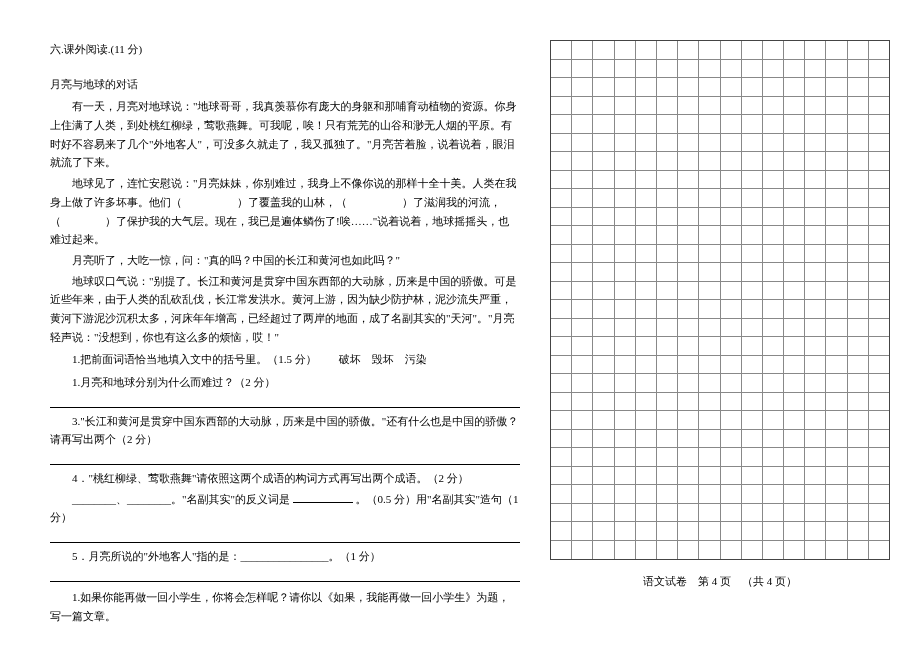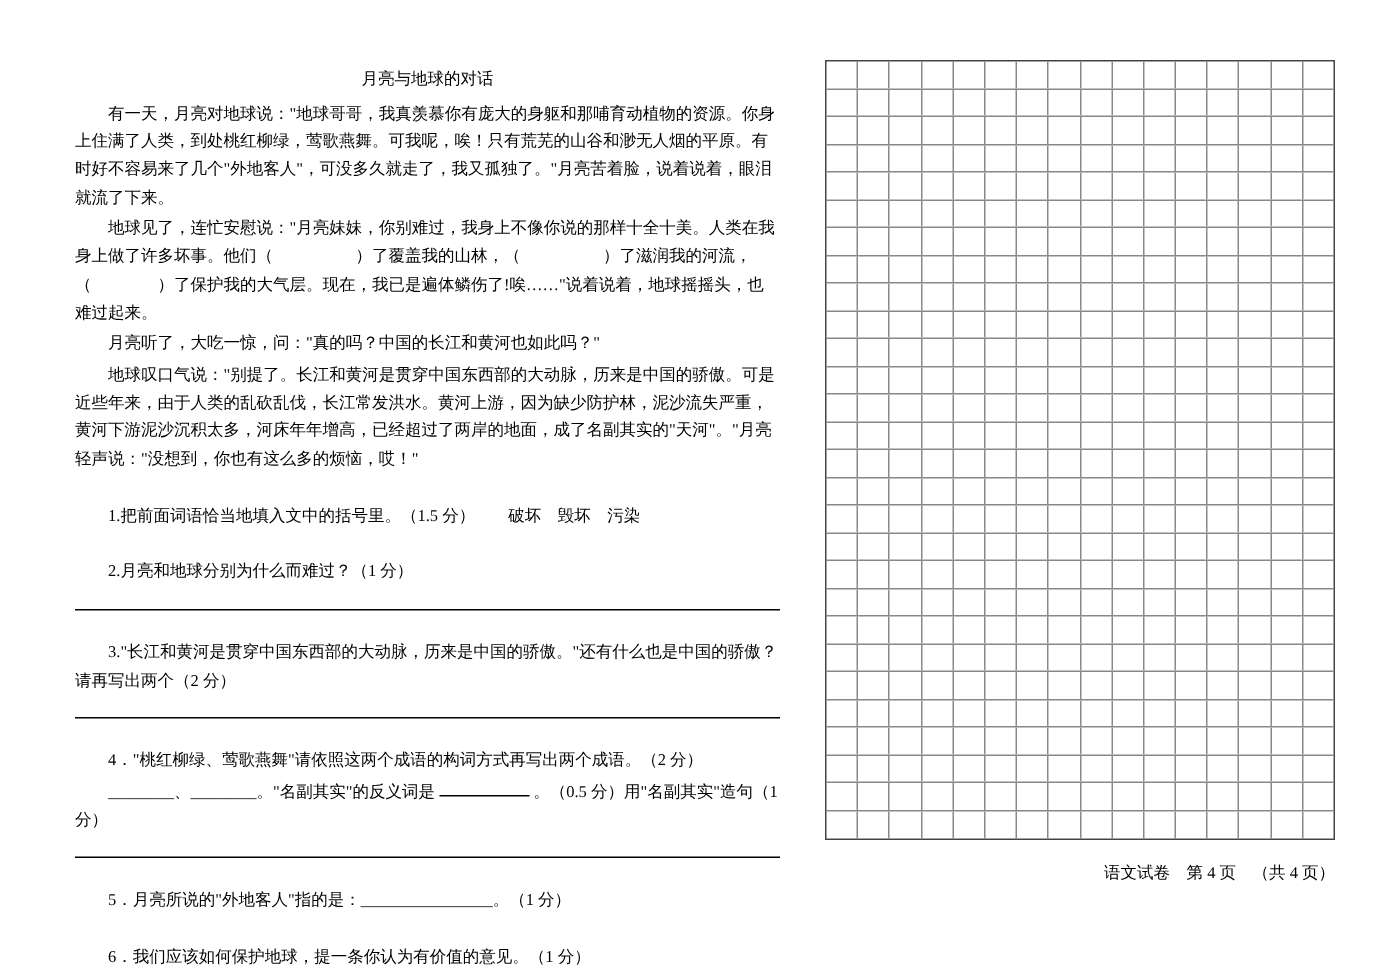--- a/index.html
+++ b/index.html
@@ -1,65 +1,65 @@
 <!DOCTYPE html>
 <html><head>
 <meta charset="utf-8">
 <style>
   * { margin: 0; padding: 0; box-sizing: border-box; }
   body { width: 920px; height: 650px; background: #fff; font-family: "SimSun", "宋体", serif; font-size: 11px; color: #000; overflow: hidden; }
   .page-wrap { display: flex; padding: 40px 30px 10px 50px; gap: 30px; }
   .col-left { flex: 1; line-height: 1.7; }
   .col-right { width: 340px; }
   .section-head { margin-bottom: 3px; }
-  .title { text-align: center; margin: 4px 0 4px; }
+  .title { margin: 16px 0 4px; }
   .para { text-indent: 2em; margin-bottom: 2px; }
-  .q { margin-top: 19px; }
+  .q { margin-top: 4px; }
   .blank-line { border-bottom: 1px solid #000; display: block; height: 14px; margin-top: 2px; }
   .inline-blank { border-bottom: 1px solid #000; display: inline-block; min-width: 60px; }
   .essay-grid { border: 1px solid #444; width: 100%; }
   .essay-grid .row { display: flex; height: 18.5px; }
   .essay-grid .row:not(:last-child) { border-bottom: 1px solid #888; }
   .essay-grid .cell { flex: 1; border-right: 1px solid #888; }
   .essay-grid .cell:last-child { border-right: none; }
-  .footer { text-align: right; margin-top: 14px; font-size: 11px; }
+  .footer { text-align: center; margin-top: 14px; font-size: 11px; }
   .small-gap { margin-top: 6px; }
 </style>
 </head>
 <body>
 
 <div class="page-wrap">
   <div class="col-left">
 
+    <div class="section-head">六.课外阅读.(11 分)</div>
     <div class="title">月亮与地球的对话</div>
 
     <div class="para">有一天，月亮对地球说："地球哥哥，我真羡慕你有庞大的身躯和那哺育动植物的资源。你身上住满了人类，到处桃红柳绿，莺歌燕舞。可我呢，唉！只有荒芜的山谷和渺无人烟的平原。有时好不容易来了几个"外地客人"，可没多久就走了，我又孤独了。"月亮苦着脸，说着说着，眼泪就流了下来。</div>
     <div class="para">地球见了，连忙安慰说："月亮妹妹，你别难过，我身上不像你说的那样十全十美。人类在我身上做了许多坏事。他们（　　　　　）了覆盖我的山林，（　　　　　）了滋润我的河流，（　　　　）了保护我的大气层。现在，我已是遍体鳞伤了!唉……"说着说着，地球摇摇头，也难过起来。</div>
     <div class="para">月亮听了，大吃一惊，问："真的吗？中国的长江和黄河也如此吗？"</div>
     <div class="para">地球叹口气说："别提了。长江和黄河是贯穿中国东西部的大动脉，历来是中国的骄傲。可是近些年来，由于人类的乱砍乱伐，长江常发洪水。黄河上游，因为缺少防护林，泥沙流失严重，黄河下游泥沙沉积太多，河床年年增高，已经超过了两岸的地面，成了名副其实的"天河"。"月亮轻声说："没想到，你也有这么多的烦恼，哎！"</div>
 
     <div class="q para">1.把前面词语恰当地填入文中的括号里。（1.5 分）　　破坏　毁坏　污染</div>
 
-    <div class="q para">2.月亮和地球分别为什么而难过？（1 分）</div>
+    <div class="q para">1.月亮和地球分别为什么而难过？（2 分）</div>
     <span class="blank-line"></span>
 
     <div class="q para">3."长江和黄河是贯穿中国东西部的大动脉，历来是中国的骄傲。"还有什么也是中国的骄傲？请再写出两个（2 分）</div>
     <span class="blank-line"></span>
 
     <div class="q para">4．"桃红柳绿、莺歌燕舞"请依照这两个成语的构词方式再写出两个成语。（2 分）</div>
     <div class="para">
       <span>________、________。"名副其实"的反义词是</span>
       <span class="inline-blank"></span>
       <span>。（0.5 分）用"名副其实"造句（1 分）</span>
     </div>
     <span class="blank-line"></span>
 
     <div class="q para">5．月亮所说的"外地客人"指的是：________________。（1 分）</div>
 
-    <div class="q para">6．我们应该如何保护地球，提一条你认为有价值的意见。（1 分）</div>
     <span class="blank-line"></span>
 
     <div class="small-gap"></div>
 
     <div class="para">1.如果你能再做一回小学生，你将会怎样呢？请你以《如果，我能再做一回小学生》为题，写一篇文章。</div>
 
   </div>
 
   <div class="col-right">
     <div class="essay-grid" id="essay-grid">

